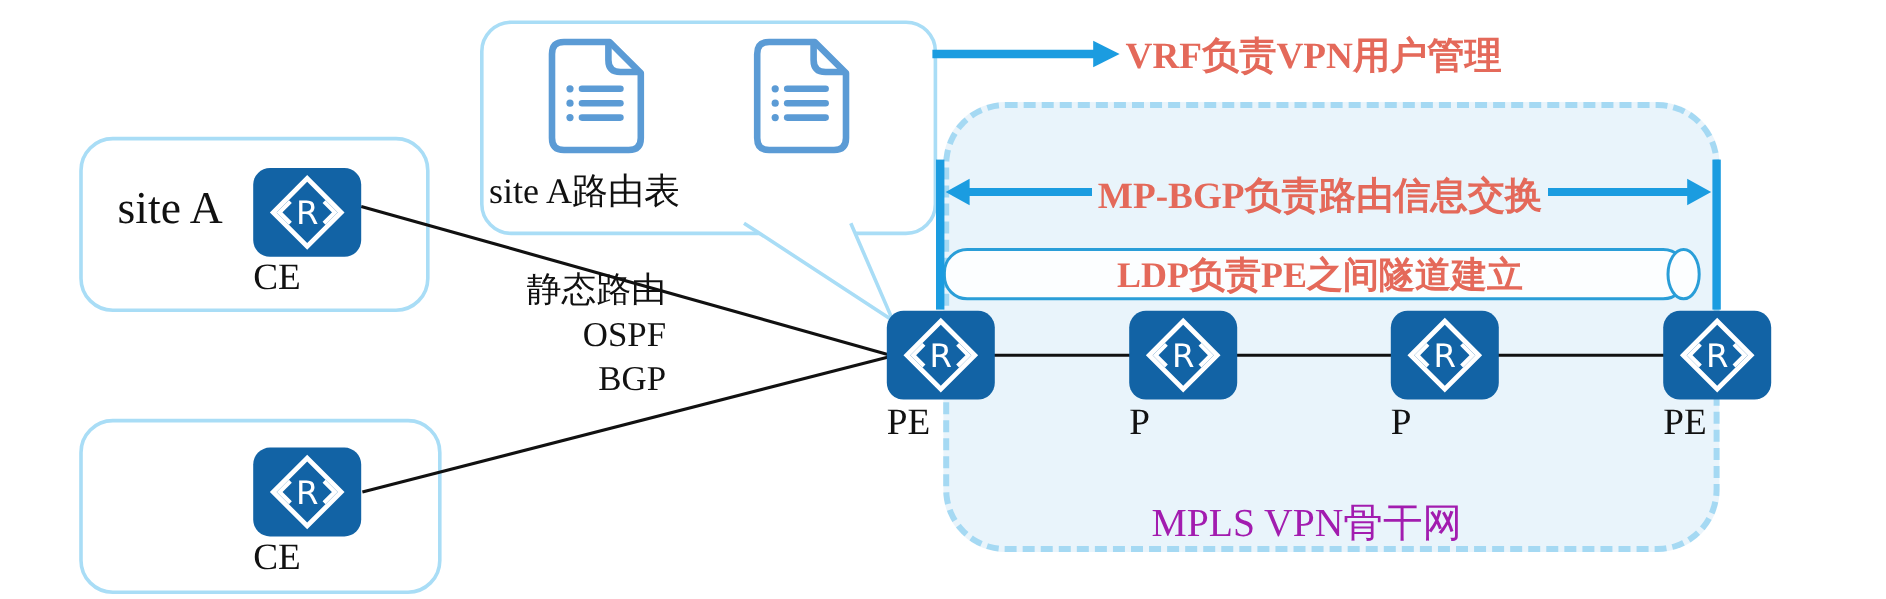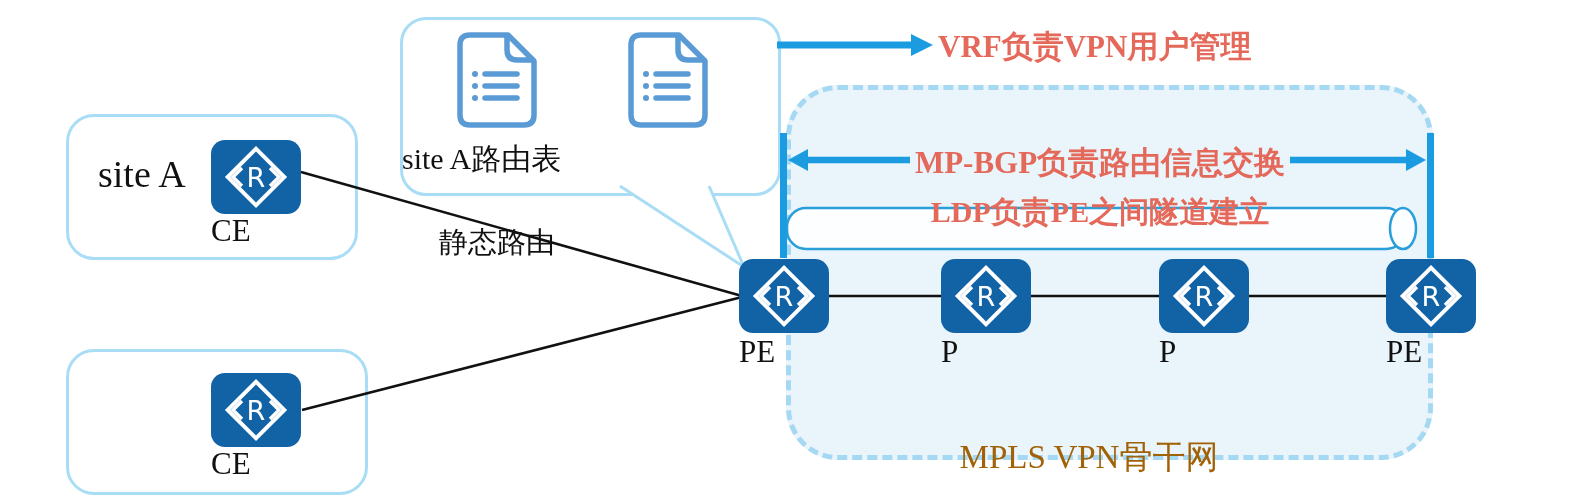--- a/index.html
+++ b/index.html
@@ -19,26 +19,26 @@
   
   .mpls-box{border:5px dashed #a5d9f3;border-radius:52px;background:#e9f4fb;box-sizing:border-box;}
 
   
   .router{width:90px;height:74px;background:#1263a5;border-radius:14px;}
   .router svg{display:block;width:100%;height:100%;}
 
   
   .site-label{font-size:38px;color:#111;}
   .dev-label{font-size:31px;font-weight:normal;color:#111;text-align:left;width:90px;}
-  .doc-label{font-size:30px;color:#111;text-align:left;width:170px;}
+  .doc-label{font-size:30px;color:#111;text-align:center;width:170px;}
   .proto-block{font-size:29px;line-height:37px;color:#111;text-align:right;width:180px;}
   .annot{font-size:31px;font-weight:bold;color:#e4695a;white-space:nowrap;}
   .annot-center{width:500px;display:flex;justify-content:center;}
   .annot-mask{background:#e9f4fb;padding:0 5px;}
-  .backbone-label{font-size:33px;color:#a16207;text-align:center;width:300px;white-space:nowrap;margin-top:21px;}
+  .backbone-label{font-size:33px;color:#a21caf;text-align:center;width:300px;white-space:nowrap;}
 
   .shape-layer{left:0;top:0;width:1572px;height:499px;pointer-events:none;}
 </style>
 </head>
 <body>
 
 <div class="canvas">
 
   <div class="abs z1 mpls-box" style="left:786px;top:85px;width:647px;height:375px;"></div>
 
@@ -101,27 +101,29 @@
         <circle cx="20" cy="67" r="3"></circle>
     </g>
   </svg>
 
   <div class="abs z3 doc-label" style="left:402px;top:139px;">site A路由表</div>
 
   <div class="abs z3 site-label" style="left:98px;top:152px;text-align:center;">site A</div>
 
   <div class="abs z3 proto-block" style="left:375px;top:224px;">
     <div>静态路由</div>
+    <div>OSPF</div>
+    <div>BGP</div>
   </div>
 
   <div class="abs z3 annot" style="left:938px;top:26px;">VRF负责VPN用户管理</div>
   <div class="abs z3 annot-center" style="left:850px;top:142px;">
     <span class="annot annot-mask">MP-BGP负责路由信息交换</span>
   </div>
-  <div class="abs z3 annot-center" style="left:850px;top:192px;">
+  <div class="abs z3 annot-center" style="left:850px;top:209px;">
     <span class="annot" style="font-size:30px;">LDP负责PE之间隧道建立</span>
   </div>
 
   <div class="abs z3 backbone-label" style="left:939px;top:414px;">MPLS VPN骨干网</div>
 
   <div class="abs z3 router" style="left:211px;top:140px;">
     <svg viewBox="0 0 90 74">
       <rect x="25" y="17" width="40" height="40" fill="none" stroke="#fff" stroke-width="4" transform="rotate(45 45 37)"></rect>
       <path d="M31,28 L22,37 L31,46" fill="none" stroke="#fff" stroke-width="3.4"></path>
       <path d="M59,28 L68,37 L59,46" fill="none" stroke="#fff" stroke-width="3.4"></path>

